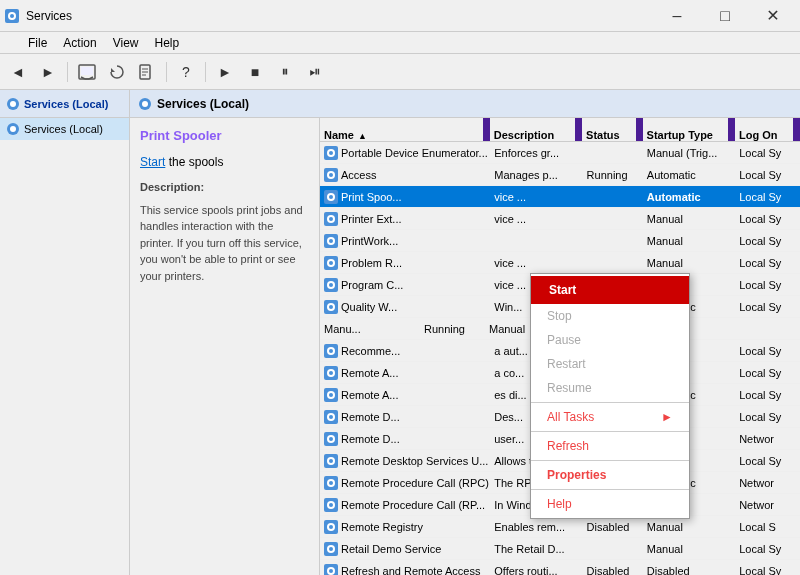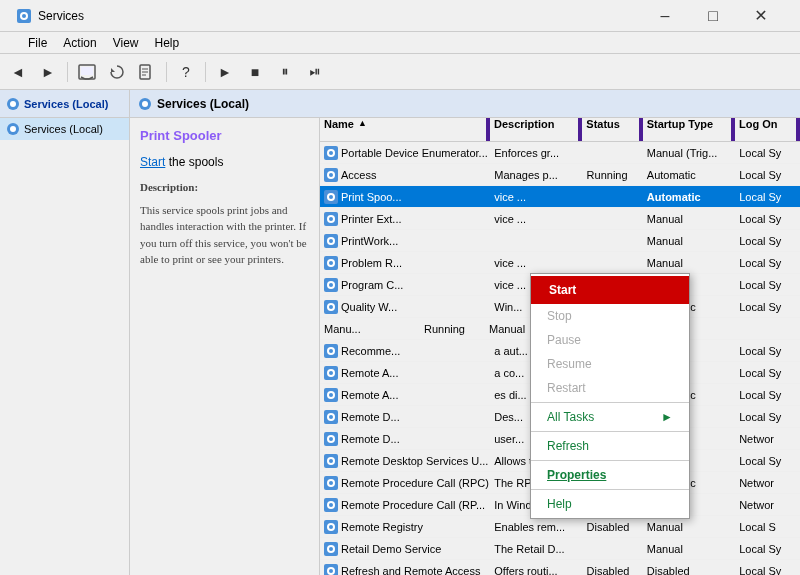--- a/index.html
+++ b/index.html
@@ -12,21 +12,21 @@
       overflow: hidden;
       user-select: none;
     }
 
     
     .title-bar {
       background: #f0f0f0;
       height: 32px;
       display: flex;
       align-items: center;
-      padding: 0 16px;
+      padding: 0 4px;
       border-bottom: 1px solid #ccc;
     }
     .title-bar-icon {
       width: 16px;
       height: 16px;
       margin-right: 6px;
     }
     .title-bar-text {
       flex: 1;
       font-size: 12px;
@@ -142,21 +142,20 @@
       color: #0066cc;
       cursor: pointer;
       text-decoration: underline;
       font-size: 12px;
     }
     .detail-panel p {
       font-size: 11px;
       color: #444;
       margin-top: 6px;
       line-height: 1.5;
-      font-family: Liberation Serif, serif;
     }
 
     
     .service-list-container {
       flex: 1;
       overflow: hidden;
       display: flex;
       flex-direction: column;
     }
 
@@ -165,24 +164,24 @@
       border-bottom: 1px solid #ccc;
       display: flex;
       height: 24px;
       align-items: center;
       flex-shrink: 0;
     }
     .list-header-col {
       font-size: 11px;
       font-weight: 600;
       padding: 0 4px;
-      border-right: 4px solid #4c1d95;
+      border-right: 7px solid #4c1d95;
       height: 100%;
       display: flex;
-      align-items: flex-start;
+      align-items: flex-end;
       cursor: pointer;
       white-space: nowrap;
       overflow: hidden;
     }
 
     .col-name { width: 185px; }
     .col-desc { width: 100px; }
     .col-status { width: 65px; }
     .col-startup { width: 100px; }
     .col-logon { width: 70px; }
@@ -220,31 +219,31 @@
       border: 1px solid #999;
       box-shadow: 2px 2px 8px rgba(0,0,0,0.3);
       width: 160px;
       z-index: 100;
       padding: 2px 0;
     }
     .ctx-item {
       padding: 5px 16px;
       font-size: 12px;
       cursor: pointer;
-      color: #15803d;
+      color: #ef4444;
     }
     .ctx-item.disabled { color: #aaa; cursor: default; }
     .ctx-item.highlighted {
       background: #cc0000;
       color: white;
       font-weight: 600;
       border: 2px solid #cc0000;
       box-sizing: border-box;
     }
-    .ctx-item.bold { font-weight: 600; text-decoration: underline; }
+    .ctx-item.bold { font-weight: 600; }
     .ctx-sep {
       height: 1px;
       background: #ccc;
       margin: 2px 0;
     }
     .ctx-item.has-arrow {
       display: flex;
       justify-content: space-between;
       align-items: center;
     }
@@ -678,22 +677,22 @@
               <div class="service-cell col-logon">Local Sy</div>
             </div>
           </div>
 
       </div>
 
       <div class="context-menu">
         <div class="ctx-item highlighted">Start</div>
         <div class="ctx-item disabled">Stop</div>
         <div class="ctx-item disabled">Pause</div>
+        <div class="ctx-item disabled">Restart</div>
         <div class="ctx-item disabled">Resume</div>
-        <div class="ctx-item disabled">Restart</div>
         <div class="ctx-sep"></div>
         <div class="ctx-item has-arrow">
           <span>All Tasks</span>
           <span>►</span>
         </div>
         <div class="ctx-sep"></div>
         <div class="ctx-item">Refresh</div>
         <div class="ctx-sep"></div>
         <div class="ctx-item bold">Properties</div>
         <div class="ctx-sep"></div>

